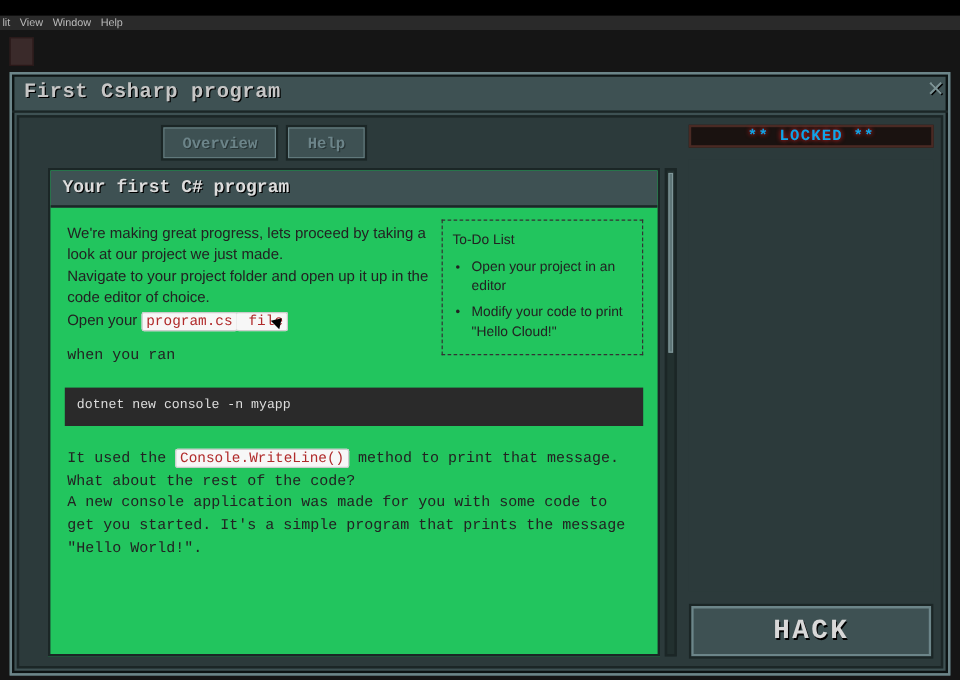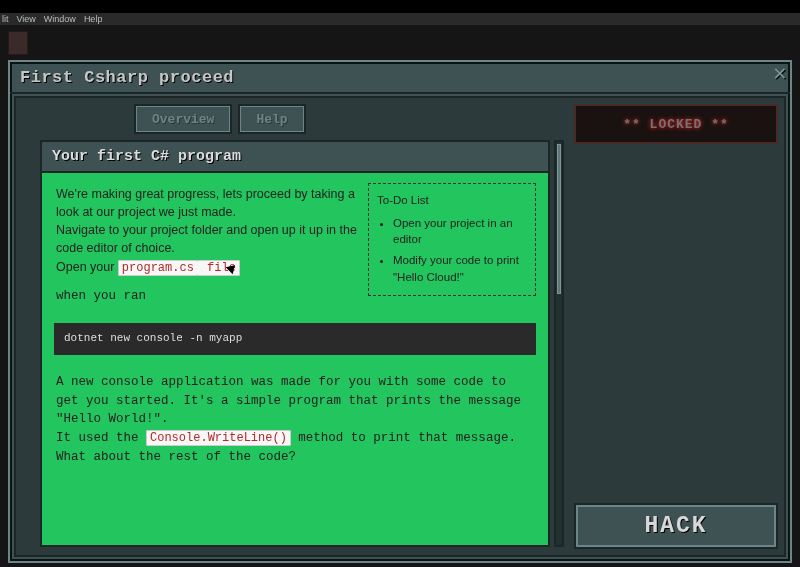--- a/index.html
+++ b/index.html
@@ -194,24 +194,24 @@
   .scroll .thumb {
     position: absolute;
     top: 2px; left: 1px; right: 1px;
     height: 150px;
     background: #5f7678;
     box-shadow: inset 0 0 0 1px #7f9698;
   }
 
   
   .locked-box {
-    height: 40px;
+    height: 19px;
     background: #1a1210;
     border: 2px solid #4a2a24;
-    color: #737373;
+    color: #0ea5e9;
     font-size: 13px;
     font-weight: bold;
     letter-spacing: 1px;
     display: flex;
     align-items: center;
     justify-content: center;
     text-shadow: 0 0 4px #ff2020;
   }
   .side-spacer {
     flex: 1;
@@ -256,21 +256,21 @@
   <span>View</span>
   <span>Window</span>
   <span>Help</span>
 </div>
 
 <div class="game-bg"></div>
 <div class="avatar-slot"></div>
 
 <div class="window">
   <div class="titlebar">
-    <span>First Csharp proceed</span>
+    <span>First Csharp program</span>
     <div class="close-x">✕</div>
   </div>
 
   <div class="window-body">
     <div class="main-col">
 
       <div class="tabs">
         <div class="tab">Overview</div>
         <div class="tab">Help</div>
       </div>
@@ -293,24 +293,24 @@
             <div>
               <span>Open your </span><span class="inline-code">program.cs</span><span class="inline-code" style="border-left:none;margin-left:-1px;"> file</span>
             </div>
 
             <div class="cursor" style="left:186px; top:90px;"></div>
 
             <div class="mono-line">when you ran</div>
 
             <div class="code-block">dotnet new console -n myapp</div>
 
-            <div class="mono-para">A new console application was made for you with some code to get you started. It's a simple program that prints the message "Hello World!".</div>
             <div class="mono-para">
               <span>It used the </span><span class="inline-code">Console.WriteLine()</span><span> method to print that message. What about the rest of the code?</span>
             </div>
+            <div class="mono-para">A new console application was made for you with some code to get you started. It's a simple program that prints the message "Hello World!".</div>
 
           </div>
         </div>
 
         <div class="scroll">
           <div class="thumb"></div>
         </div>
       </div>
 
     </div>

